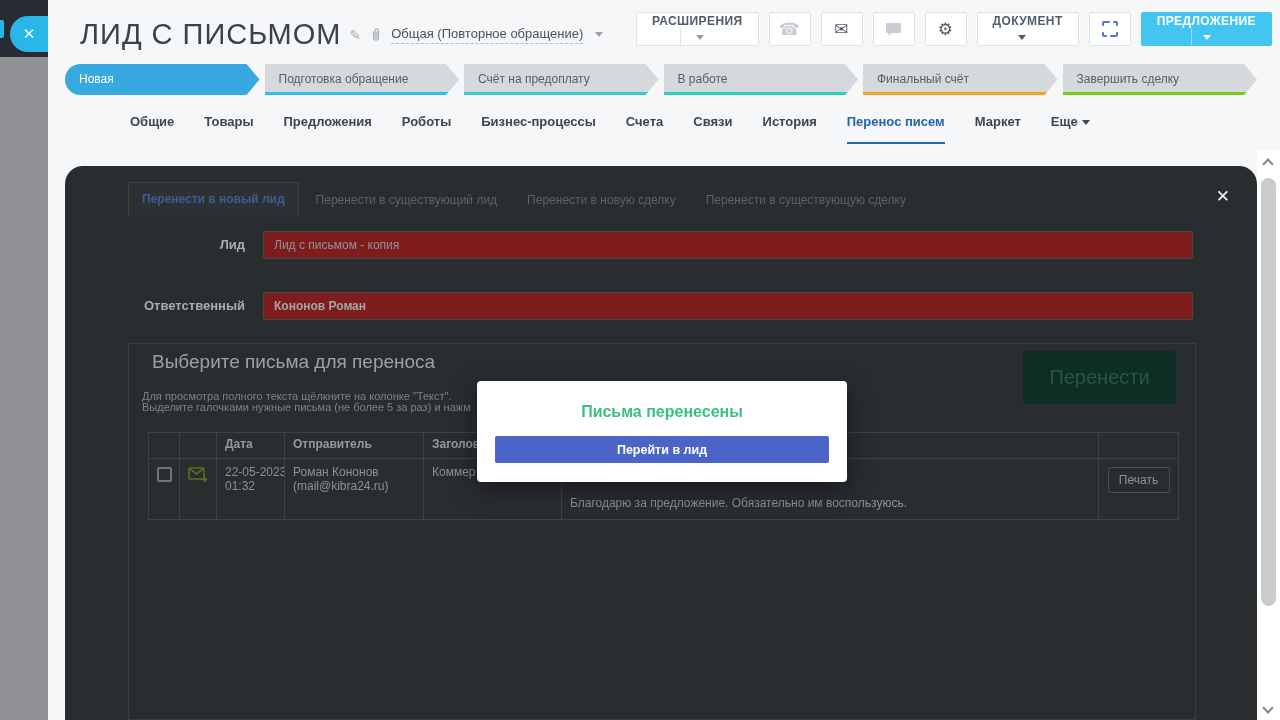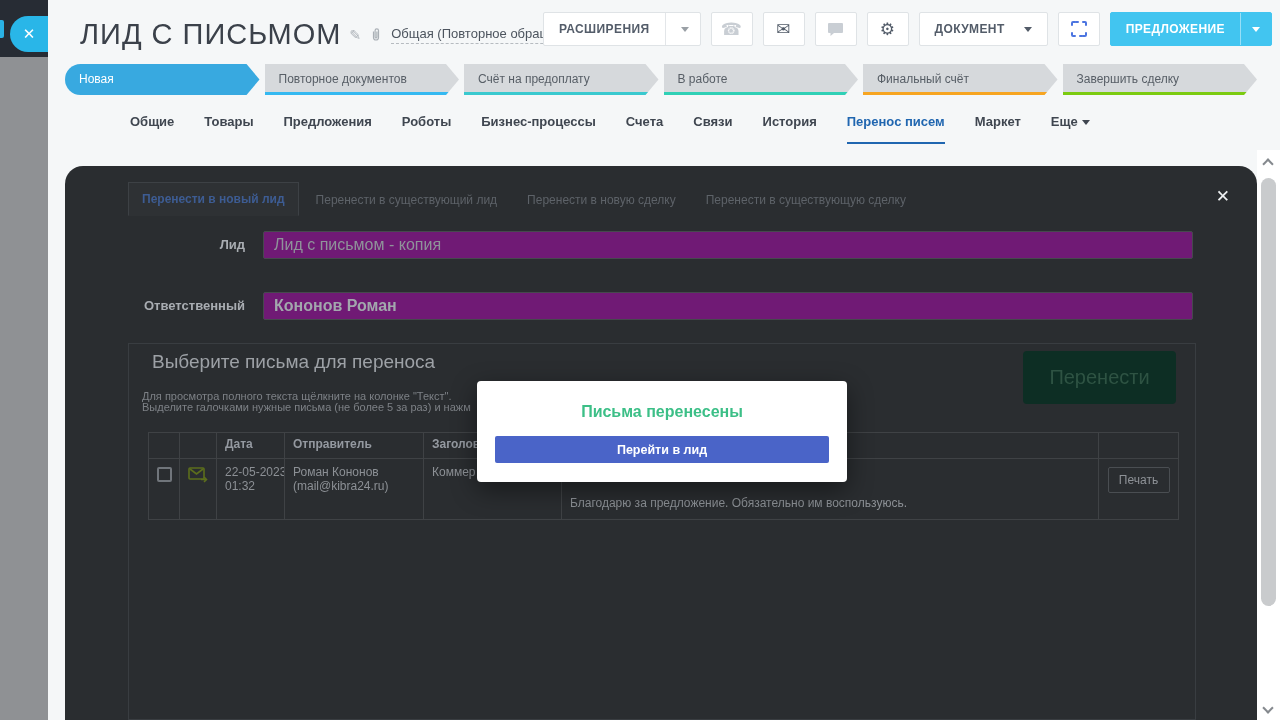--- a/index.html
+++ b/index.html
@@ -15,21 +15,21 @@
 
   
   .header { position:absolute; left:48px; top:0; right:0; height:166px; background:#f5f7f8; }
   .title-row { position:absolute; left:32px; top:18px; display:flex; align-items:center; gap:8px; }
   .page-title { font-size:29px; font-weight:300; letter-spacing:1px; color:#3b414a; text-transform:uppercase; white-space:nowrap; }
   .title-icon { color:#aab0b6; font-size:14px; }
   .category { font-size:13px; color:#4c545e; border-bottom:1px dashed #b6bbc0; padding-bottom:2px; cursor:pointer; }
   .caret { display:inline-block; width:0; height:0; border-left:4px solid transparent; border-right:4px solid transparent; border-top:5px solid #9aa0a6; margin-left:4px; vertical-align:middle; }
 
   .actions { position:absolute; right:8px; top:12px; display:flex; gap:10px; height:34px; }
-  .btn { display:flex; align-items:center; background:#fff; border:1px solid #dfe3e6; border-radius:2px; font-size:12px; font-weight:bold; color:#535c69; cursor:pointer; letter-spacing:.4px; }
+  .btn { display:flex; align-items:center; background:#fff; border:1px solid #dfe3e6; border-radius:2px; font-size:12px; font-weight:bold; color:#535c69; cursor:pointer; letter-spacing:.4px;flex-direction:column; }
   .btn .seg { padding:0 15px; display:flex; align-items:center; height:100%; }
   .btn .seg.arrow { padding:0 11px; border-left:1px solid #e3e6e9; }
   .icon-btn { width:42px; justify-content:center; font-size:17px; }
   .icon-gray { color:#c9ced4; }
   .icon-dark { color:#525b68; }
   .btn-offer { background:#42c5f0; border-color:#42c5f0; color:#fff; }
   .btn-offer .seg.arrow { border-left:1px solid rgba(255,255,255,.45); }
   .btn-offer .caret { border-top-color:#fff; margin-left:0; }
   .chat-svg, .sync-svg, .link-svg { display:block; }
 
@@ -55,21 +55,21 @@
   .chev.down { bottom:8px; transform:rotate(225deg); }
 
   
   .panel { position:absolute; left:65px; top:166px; width:1192px; height:716px; background:#2a2d30; border-radius:18px 18px 0 0; z-index:7; overflow:hidden; }
   .app-tabs { position:absolute; left:63px; top:16px; display:flex; gap:4px; align-items:flex-end; }
   .app-tab { font-size:12px; color:#5d6268; padding:9px 13px; cursor:pointer; white-space:nowrap; }
   .app-tab.active { background:#2e3134; border:1px solid #3d4145; border-bottom-color:#2e3134; color:#3d5c93; font-weight:bold; }
   .app-close { position:absolute; right:27px; top:20px; color:#eef0f2; font-size:17px; cursor:pointer; z-index:9; }
 
   .form-label { position:absolute; left:0; width:180px; text-align:right; font-size:13px; font-weight:bold; color:#a9adb2; }
-  .form-input { position:absolute; left:198px; width:930px; height:28px; background:#701a75; border:1px solid #46494d; border-radius:2px; font-size:16px; color:#8f939a; line-height:26px; padding:0 10px; white-space:nowrap; overflow:hidden; }
+  .form-input { position:absolute; left:198px; width:930px; height:28px; background:#7f1d1d; border:1px solid #46494d; border-radius:2px; font-size:12px; color:#8f939a; line-height:26px; padding:0 10px; white-space:nowrap; overflow:hidden; }
   .form-input.strong { color:#a2a7ad; font-weight:bold; }
 
   .section { position:absolute; left:63px; top:177px; width:1068px; height:377px; border:1px solid #393d41; }
   .section-title { position:absolute; left:23px; top:7px; font-size:19px; color:#9da1a6; }
   .hint { position:absolute; left:13px; font-size:11px; color:#7d8186; white-space:nowrap; }
   .hint.l1 { top:33px;margin-top:24px; } .hint.l2 { top:46px; }
   .transfer-btn { position:absolute; left:894px; top:7px; width:153px; height:53px; background:#0d2e24; border-radius:4px; color:#2e5343; font-size:20px; font-weight:300; text-align:center; line-height:53px; cursor:pointer; }
 
   
   .mail-table { position:absolute; left:19px; top:88px; width:1030px; border-collapse:collapse; table-layout:fixed; }
@@ -150,21 +150,21 @@
       <div class="btn btn-offer">
         <span class="seg">ПРЕДЛОЖЕНИЕ</span>
         <span class="seg arrow">
             <span class="caret"></span>
           </span>
       </div>
     </div>
 
     <div class="stage-bar">
         <div class="stage active" style="--c: #38a9e0;">Новая</div>
-        <div class="stage" style="--c: #35b9f1;">Повторное документов</div>
+        <div class="stage" style="--c: #35b9f1;">Подготовка обращение</div>
         <div class="stage" style="--c: #3ac9cf;">Счёт на предоплату</div>
         <div class="stage" style="--c: #30d0b6;">В работе</div>
         <div class="stage" style="--c: #f7a521;">Финальный счёт</div>
         <div class="stage" style="--c: #7bcb10;">Завершить сделку</div>
       </div>
     <div class="tabs">
         <div class="tab">Общие</div>
         <div class="tab">Товары</div>
         <div class="tab">Предложения</div>
         <div class="tab">Роботы</div>

